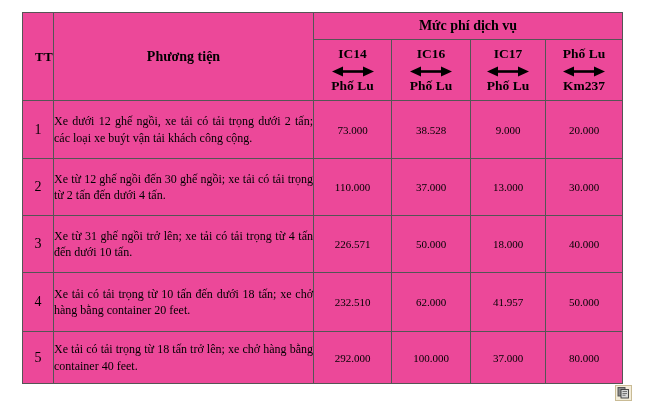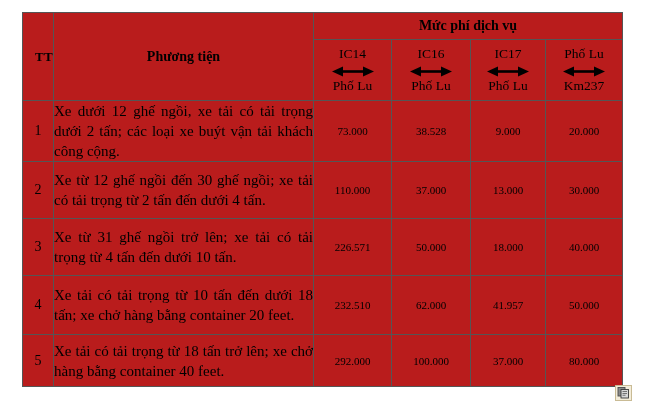--- a/index.html
+++ b/index.html
@@ -31,21 +31,21 @@
     width: 600px;
     border-collapse: collapse;
     table-layout: fixed;
     background: #ffffff;
   }
 
   table.fee-table td {
     border: 1px solid #555555;
     padding: 0;
     vertical-align: middle;
-    background: #b91c1c;
+    background: #ec4899;
   }
 
   
   col.c-tt     { width: 31px; }
   col.c-veh    { width: 260px; }
   col.c-ic14   { width: 78px; }
   col.c-ic16   { width: 79px; }
   col.c-ic17   { width: 75px; }
   col.c-km     { width: 77px; }
   .hdr-tt {
@@ -60,21 +60,21 @@
     font-size: 14px;
     margin-top: 28px;
   }
   .hdr-group {
     font-weight: bold;
     text-align: center;
     font-size: 14px;
     height: 26px;
   }
   .hdr-sub {
-    font-weight: normal;
+    font-weight: bold;
     text-align: center;
     font-size: 13.5px;
     height: 60px;
     padding: 2px 0 3px 0;
   }
   .hdr-sub .line {
     display: block;
     line-height: 1.18;
     white-space: nowrap;
   }
@@ -89,21 +89,21 @@
   }
 
   
   .cell-tt {
     text-align: center;
     font-size: 14px;
   }
   .cell-veh {
     text-align: justify;
     text-align-last: left;
-    font-size: 15px;
+    font-size: 12px;
     line-height: 1.34;
     padding: 5px 6px 5px 7px;
     hyphens: none;
   }
   .cell-num {
     text-align: center;
     font-size: 11px;
   }
 
   .row-1 td { height: 57px; }

